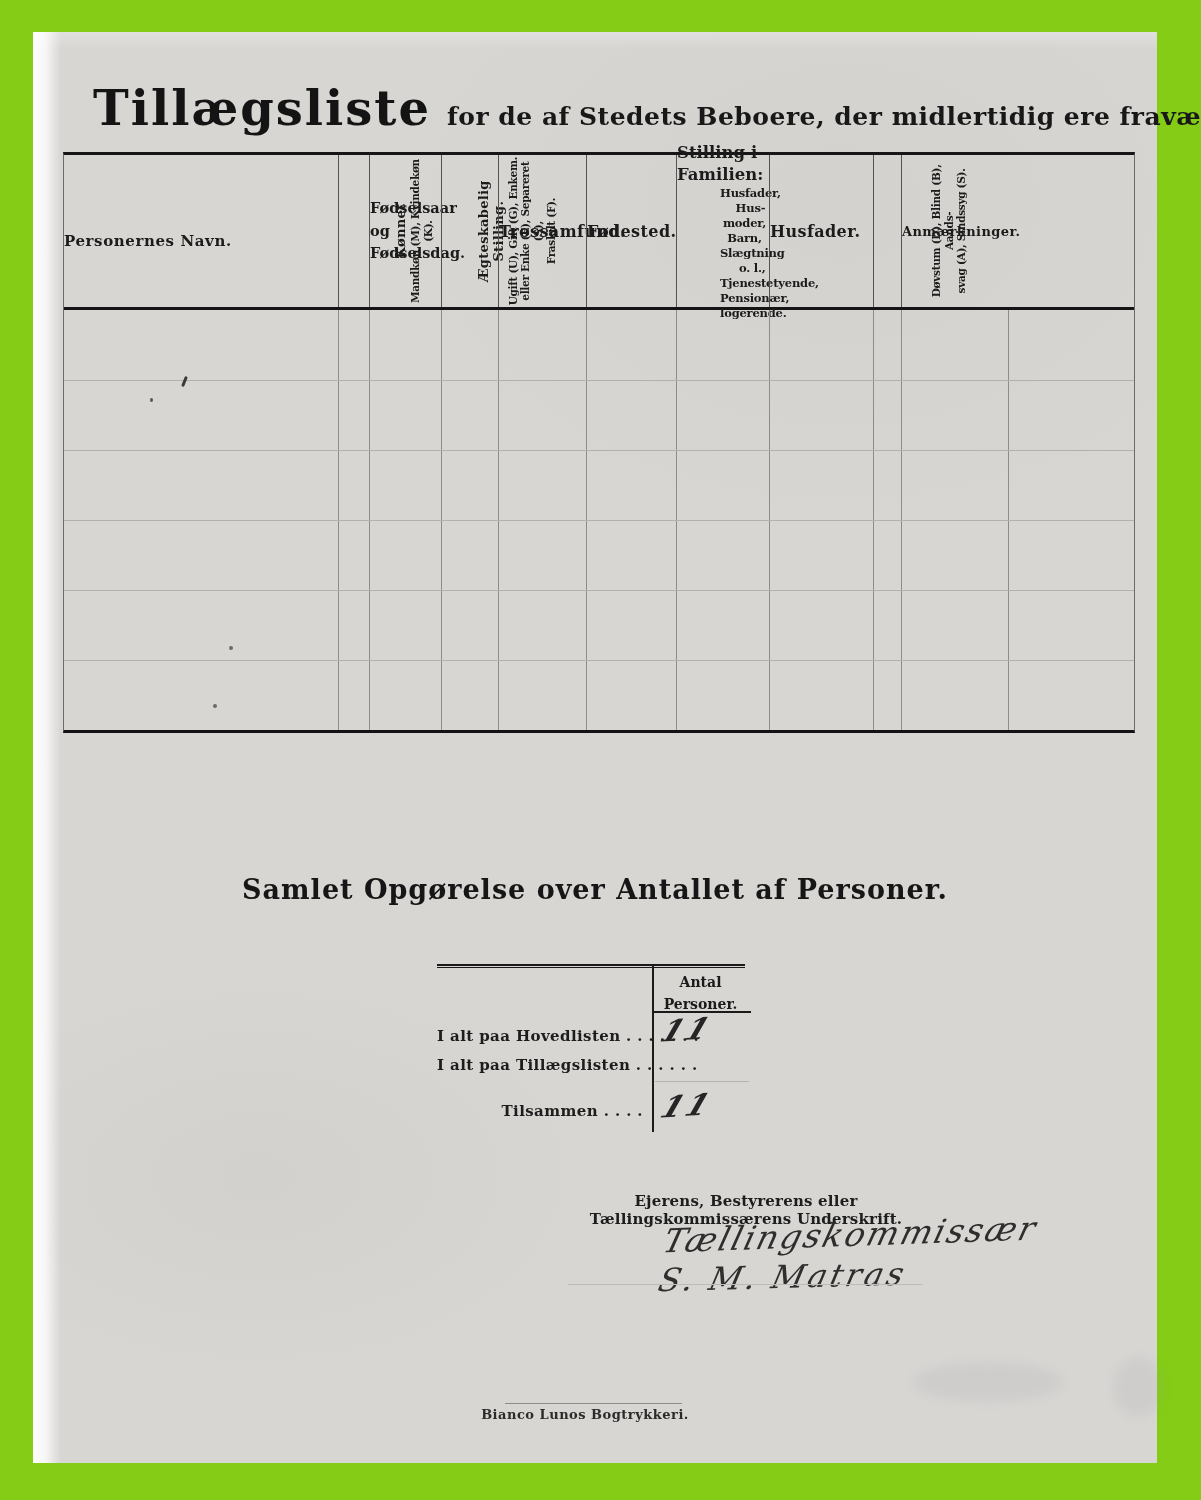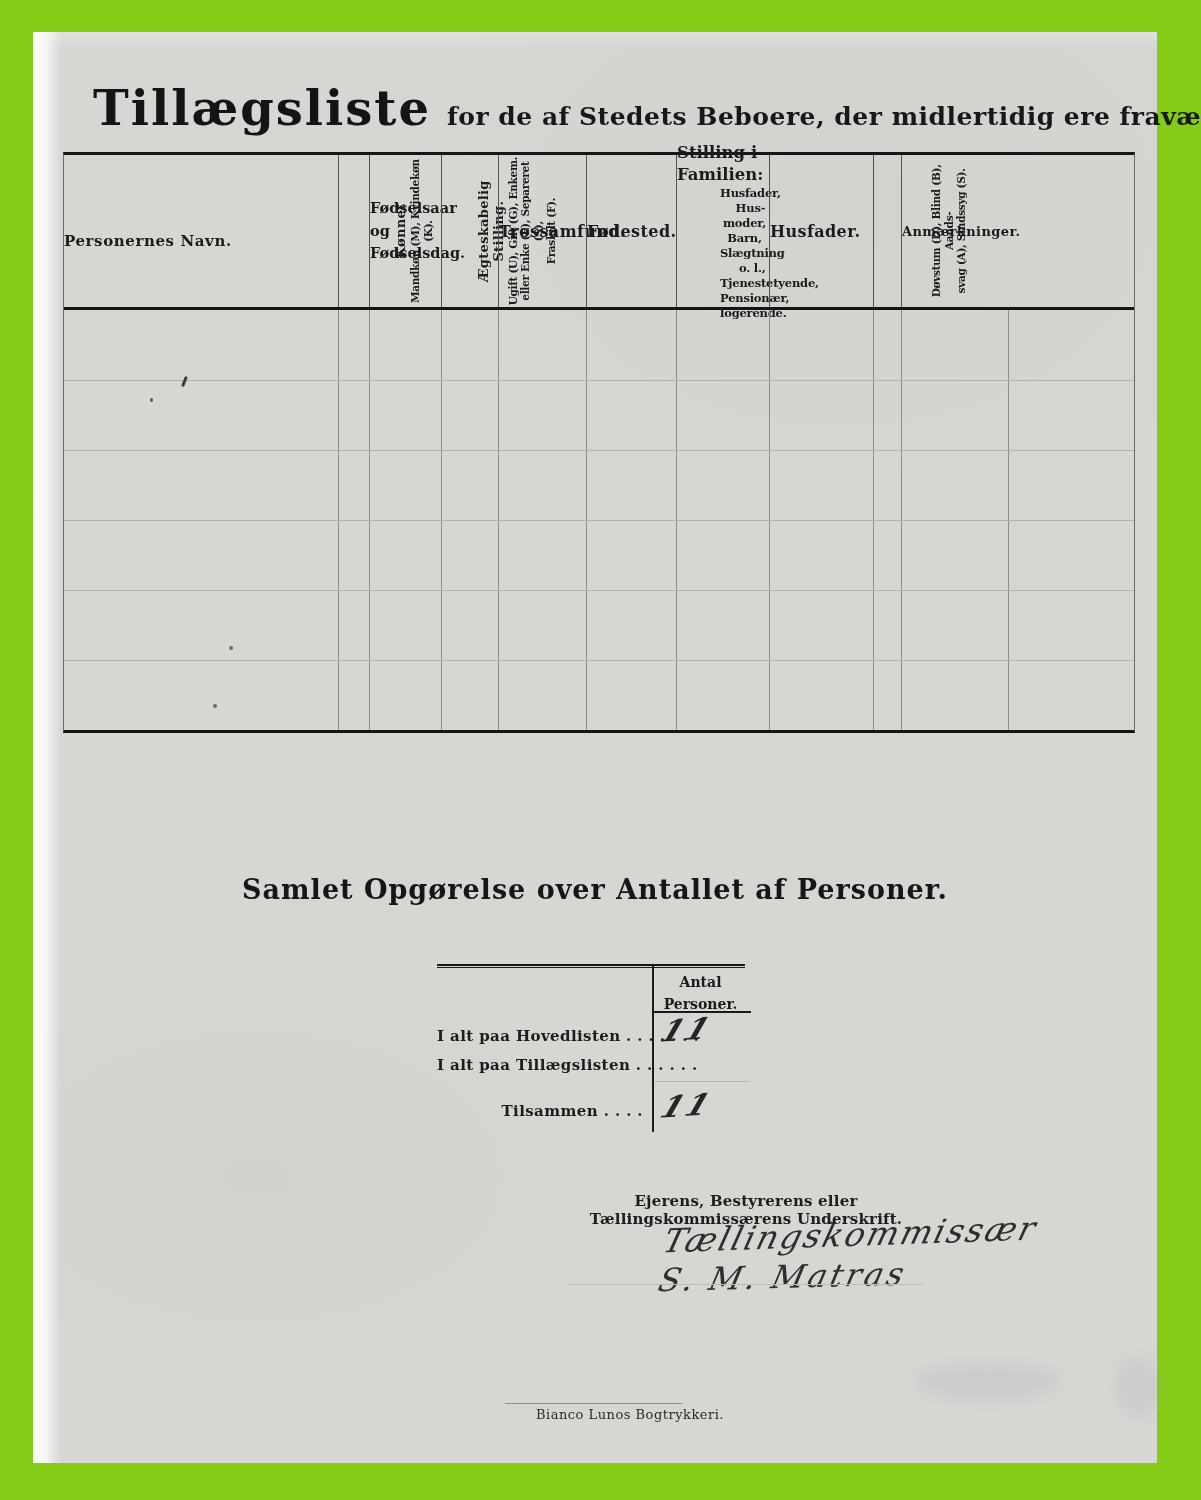--- a/index.html
+++ b/index.html
@@ -83,22 +83,22 @@
                  font-weight:bold; font-size:15px; letter-spacing:.2px; color:#1d1d1d; }
   .hw { font-style:italic; color:#2e2e2e; white-space:nowrap; }
   .hw1 { position:absolute; left:633px; top:1183px; font-size:33px; letter-spacing:2px;
          transform:skewX(-16deg) rotate(-2deg); }
   .hw2 { position:absolute; left:627px; top:1226px; font-size:32px; letter-spacing:3px;
          transform:skewX(-14deg) rotate(-1.5deg); }
   .sig-line { position:absolute; left:535px; top:1252px; width:355px; height:1px; background:#bdbbb7; }
 
   
   .foot-line { position:absolute; left:472px; top:1371px; width:177px; height:1px; background:#8d8b88; }
-  .foot-text { position:absolute; left:431px; top:1375px; width:260px; text-align:right;
-               font-weight:normal; font-size:13px; letter-spacing:.5px; color:#2b2b2b; }
+  .foot-text { position:absolute; left:422px; top:1375px; width:260px; text-align:center;
+               font-weight:bold; font-size:13px; letter-spacing:.5px; color:#2b2b2b; }
 </style>
 </head>
 <body>
 
 <div class="stage">
   <div class="paper">
 
     <div class="title-row">
       <span class="title-main">Tillægsliste</span>
       <span class="title-rest">for de af Stedets Beboere, der midlertidig ere fraværende.</span>

